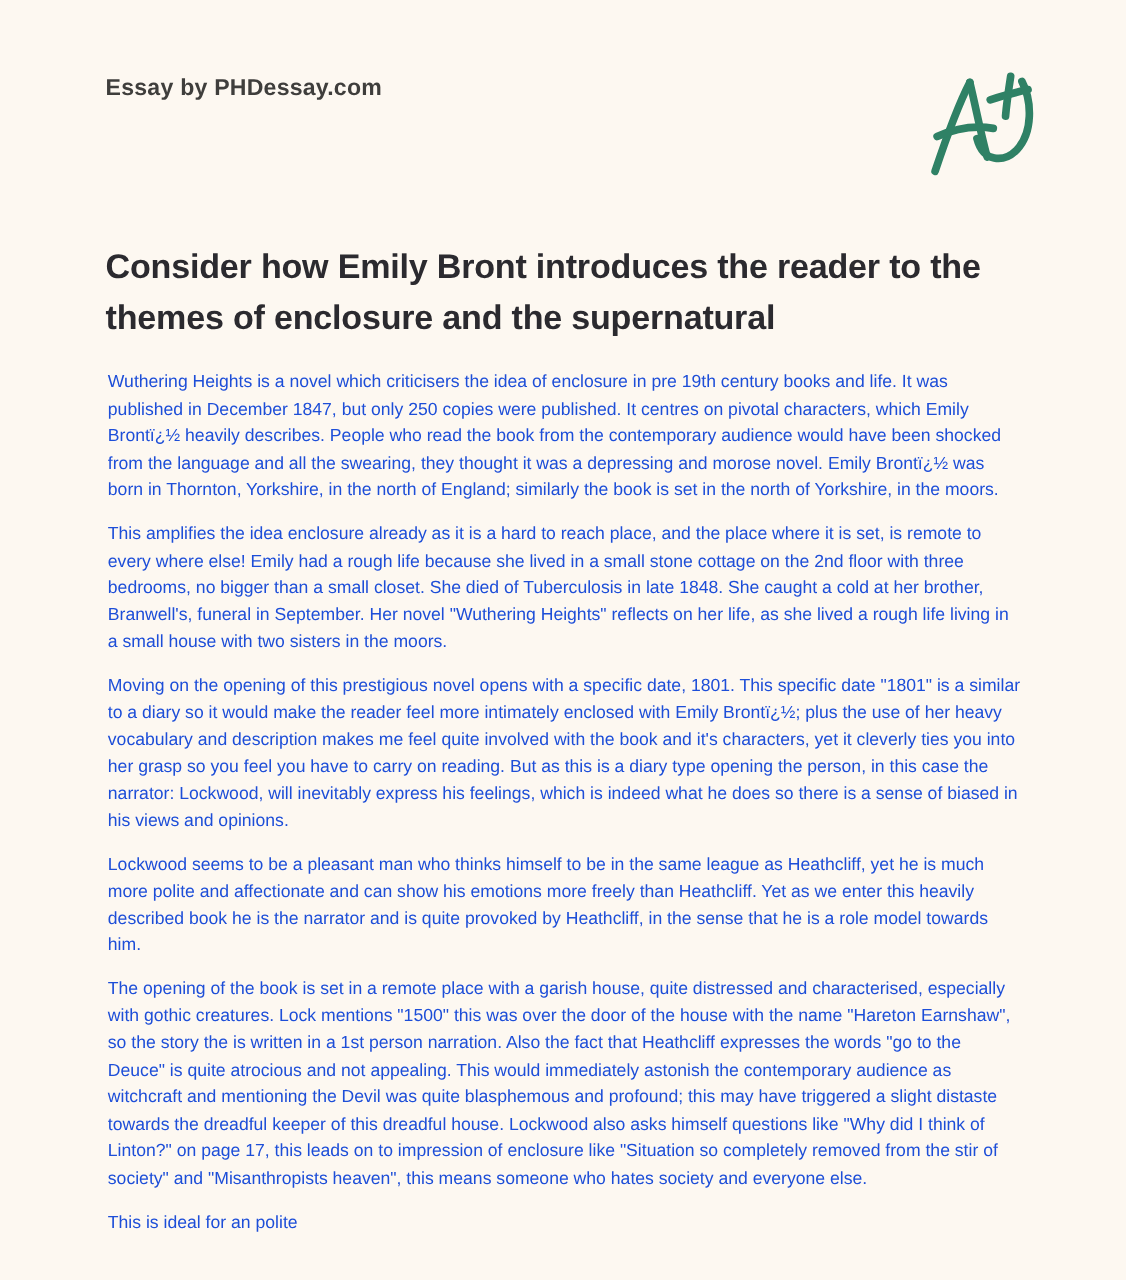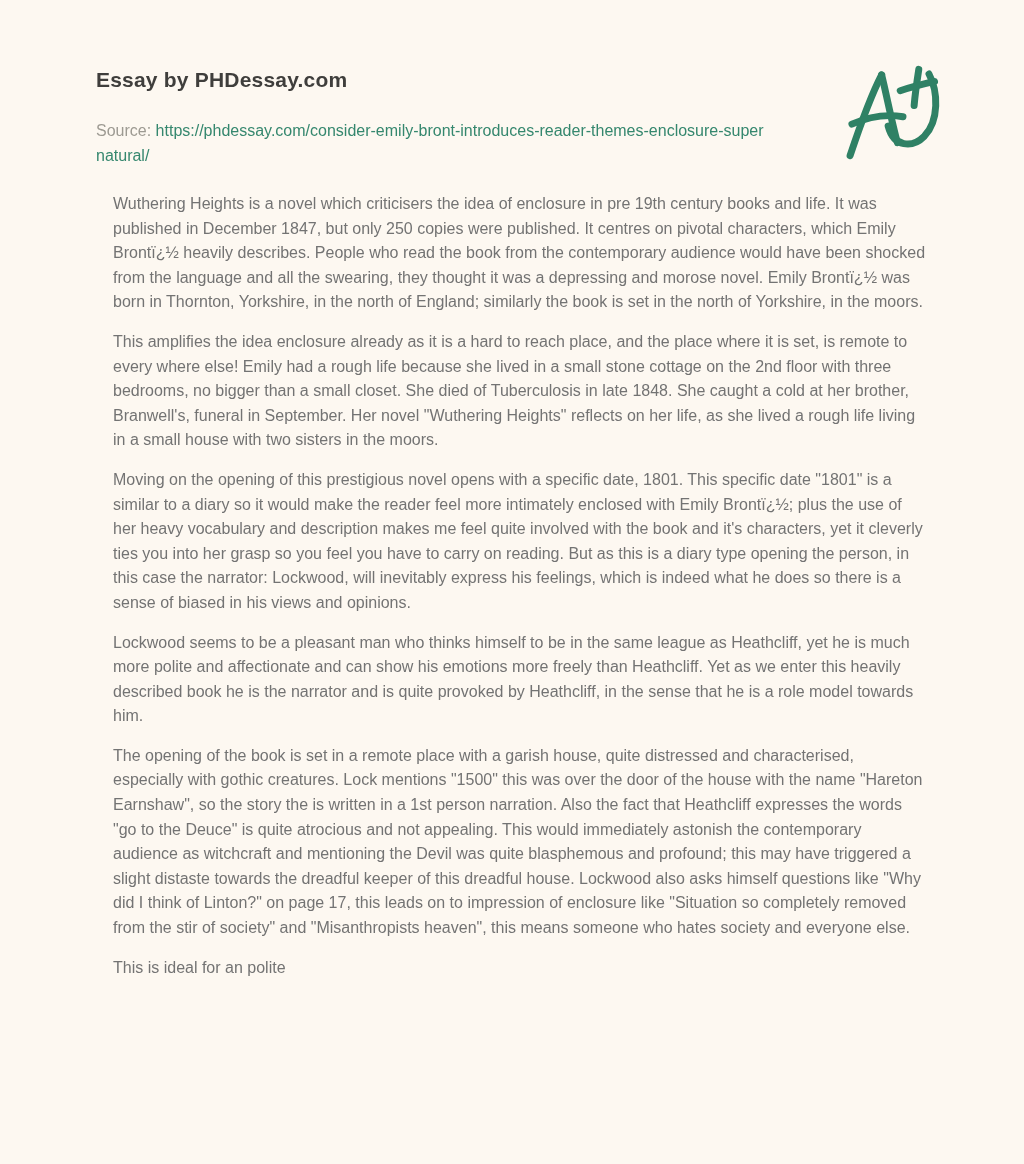--- a/index.html
+++ b/index.html
@@ -66,35 +66,34 @@
     font-weight: 700;
     color: #2b2a2f;
     max-width: 830px;
     letter-spacing: -0.2px;
   }
   .essay-body {
     margin-top: 24px;
     max-width: 832px;
   }
   .essay-body p {
-    margin: 0 0 15px 17px;
+    margin: 0 0 15px 2px;
     font-size: 16px;
     line-height: 24.6px;
-    color: #737373;
+    color: #1d4ed8;
   }
 </style>
 </head>
 <body>
 
 <div class="page">
 
   <header class="header">
     <div class="header-text">
       <div class="byline">Essay by PHDessay.com</div>
-      <p class="source"><span>Source:</span> <a class="url">https://phdessay.com/consider-emily-bront-introduces-reader-themes-enclosure-supernatural/</a></p>
     </div>
 
     <div class="logo">
       <svg viewBox="0 0 112 112" fill="none" xmlns="http://www.w3.org/2000/svg">
         <g stroke="#2f8165" stroke-width="7.5" stroke-linecap="round" fill="none">
 
           <path d="M13,102 C23,72 34,40 47,15"></path>
 
           <path d="M47,15 C53,40 58,66 64,88"></path>
 
@@ -103,20 +102,21 @@
           <path d="M87,9 C85,22 83,35 82,48"></path>
 
           <path d="M67,32 C79,28 91,25 104,22"></path>
 
           <path d="M98,14 C108,33 109,64 93,81 C80,94 60,93 54,70"></path>
         </g>
       </svg>
     </div>
   </header>
 
+  <h1 class="title">Consider how Emily Bront introduces the reader to the themes of enclosure and the supernatural</h1>
 
   <section class="essay-body">
       <p>Wuthering Heights is a novel which criticisers the idea of enclosure in pre 19th century books and life. It was published in December 1847, but only 250 copies were published. It centres on pivotal characters, which Emily Brontï¿½ heavily describes. People who read the book from the contemporary audience would have been shocked from the language and all the swearing, they thought it was a depressing and morose novel. Emily Brontï¿½ was born in Thornton, Yorkshire, in the north of England; similarly the book is set in the north of Yorkshire, in the moors.</p>
       <p>This amplifies the idea enclosure already as it is a hard to reach place, and the place where it is set, is remote to every where else! Emily had a rough life because she lived in a small stone cottage on the 2nd floor with three bedrooms, no bigger than a small closet. She died of Tuberculosis in late 1848. She caught a cold at her brother, Branwell's, funeral in September. Her novel "Wuthering Heights" reflects on her life, as she lived a rough life living in a small house with two sisters in the moors.</p>
       <p>Moving on the opening of this prestigious novel opens with a specific date, 1801. This specific date "1801" is a similar to a diary so it would make the reader feel more intimately enclosed with Emily Brontï¿½; plus the use of her heavy vocabulary and description makes me feel quite involved with the book and it's characters, yet it cleverly ties you into her grasp so you feel you have to carry on reading. But as this is a diary type opening the person, in this case the narrator: Lockwood, will inevitably express his feelings, which is indeed what he does so there is a sense of biased in his views and opinions.</p>
       <p>Lockwood seems to be a pleasant man who thinks himself to be in the same league as Heathcliff, yet he is much more polite and affectionate and can show his emotions more freely than Heathcliff. Yet as we enter this heavily described book he is the narrator and is quite provoked by Heathcliff, in the sense that he is a role model towards him.</p>
       <p>The opening of the book is set in a remote place with a garish house, quite distressed and characterised, especially with gothic creatures. Lock mentions "1500" this was over the door of the house with the name "Hareton Earnshaw", so the story the is written in a 1st person narration. Also the fact that Heathcliff expresses the words "go to the Deuce" is quite atrocious and not appealing. This would immediately astonish the contemporary audience as witchcraft and mentioning the Devil was quite blasphemous and profound; this may have triggered a slight distaste towards the dreadful keeper of this dreadful house. Lockwood also asks himself questions like "Why did I think of Linton?" on page 17, this leads on to impression of enclosure like "Situation so completely removed from the stir of society" and "Misanthropists heaven", this means someone who hates society and everyone else.</p>
       <p>This is ideal for an polite</p>
     </section>
 

